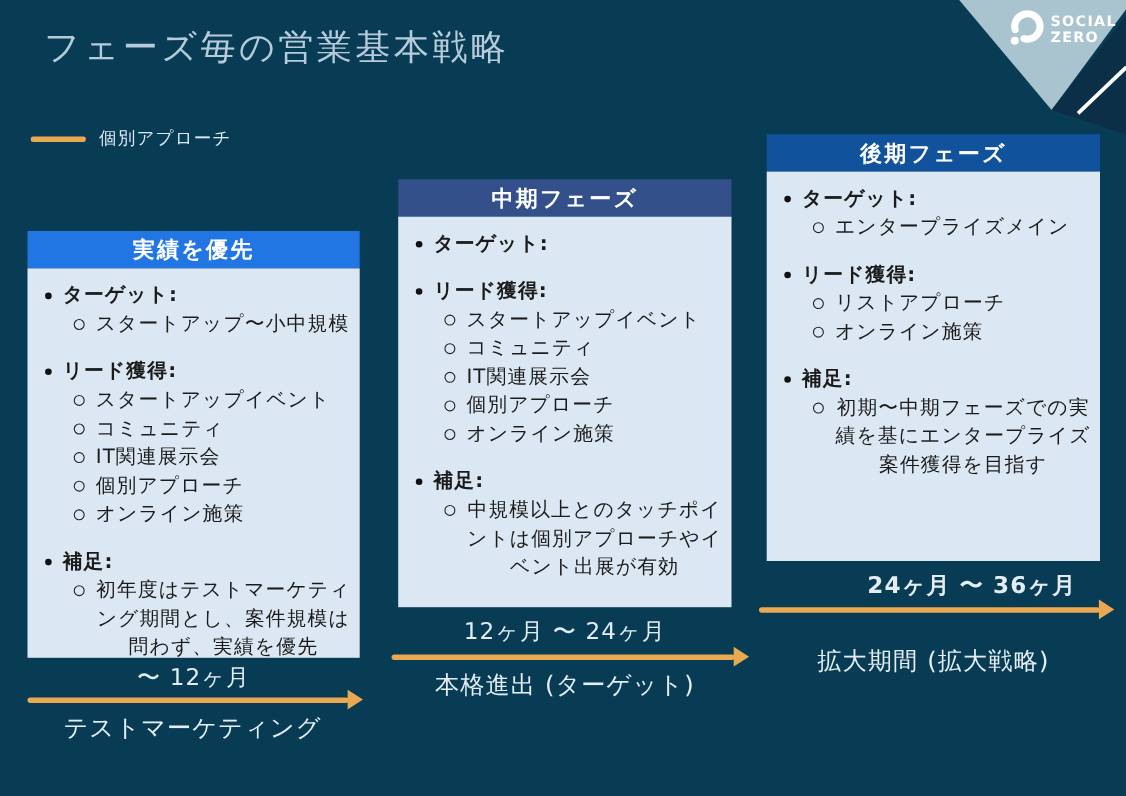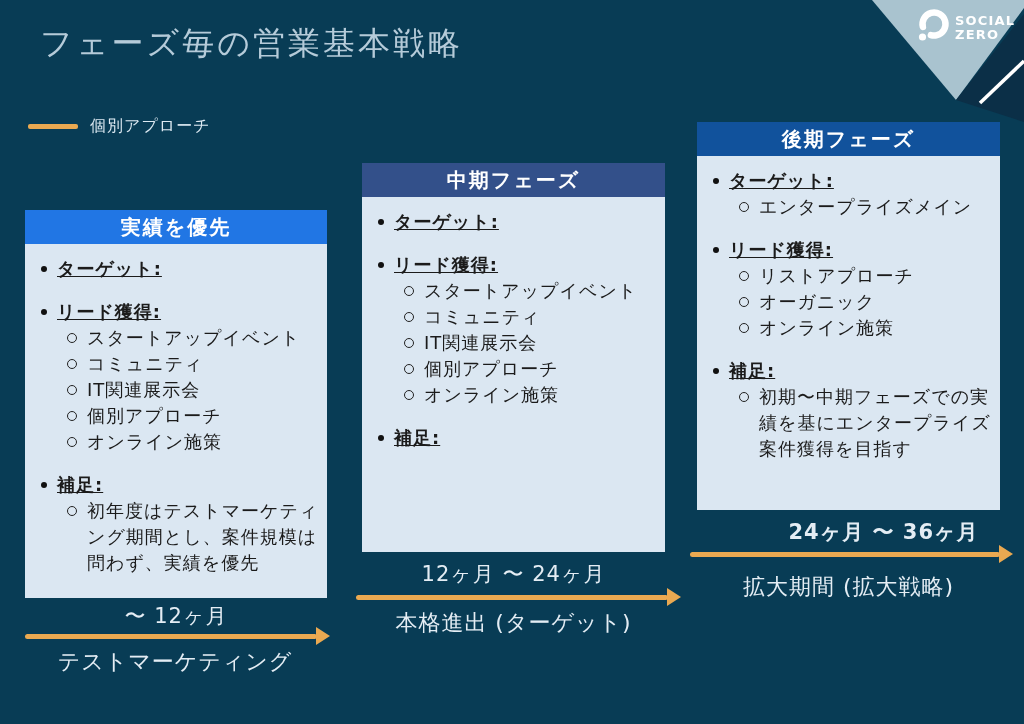--- a/index.html
+++ b/index.html
@@ -14,59 +14,59 @@
     font-size:32px; font-weight:500; letter-spacing:3px; color:#B5CBD9;
   }
   .legend{position:absolute; left:28px; top:116px; display:flex; align-items:center;}
   .legend-line{display:inline-block; width:50px; height:5px; background:#EAA951; border-radius:2px; margin-right:12px;}
   .legend-label{font-size:16px; color:#DCE9F2; letter-spacing:1px;}
   
   .corner{position:absolute; right:0; top:0; z-index:1;}
   .logo{position:absolute; left:916px; top:8px; z-index:2; display:flex; align-items:center;}
   .logo-text{margin-left:5px; margin-top:4px; color:#fff; font-weight:700; font-size:13px; letter-spacing:1.2px; line-height:14px;}
   
-  .card{position:absolute; display:flex; flex-direction:column; z-index:3;}
+  .card{position:absolute; display:flex; flex-direction:column; z-index:3;text-align:center;}
   #card0{left:25px;  top:210px; width:302px; height:388px;}
   #card1{left:362px; top:163px; width:303px; height:389px;}
   #card2{left:697px; top:122px; width:303px; height:388px;}
   .card-header{
     height:34px; flex:none; display:flex; align-items:center; justify-content:center;
     color:#fff; font-weight:700; font-size:20px; letter-spacing:2px;
   }
   #card0 .card-header{background:#2176E4;}
   #card1 .card-header{background:#33508A;}
   #card2 .card-header{background:#11529C;}
   .card-body{
     flex:1; background:#DBE7F2; color:#1B1B1B;
     padding:12px 8px 8px 14px; font-size:18px; overflow:hidden;
   }
   .section{margin-bottom:17px;}
   .sec-head{display:flex;}
   .dot{width:6px; height:6px; background:#111; border-radius:50%; margin:10px 10px 0 2px; flex:none;}
-  .sec-label{font-weight:700; line-height:26px; letter-spacing:1px;text-decoration:underline;}
+  .sec-label{font-weight:700; line-height:26px; letter-spacing:1px;}
   .sub{display:flex; margin-left:28px;}
   .ring{width:8px; height:8px; border:1.6px solid #222; border-radius:50%; margin:8px 10px 0 0; flex:none;}
   .sub-text{line-height:26px; letter-spacing:1px;}
   
   .tl-duration{position:absolute; text-align:center; color:#E4EDF4; font-size:21px; letter-spacing:1px; z-index:3;}
   #duration0{left:25px;  top:602px; width:302px;}
   #duration1{left:362px; top:560px; width:303px;}
   #duration2{left:732px; top:518px; width:303px;font-weight:bold;}
   .tl-arrow{position:absolute; height:5px; background:#EAA951; border-radius:3px; z-index:3;}
   .tl-arrow::after{
     content:""; position:absolute; right:-13px; top:-7px; width:0; height:0;
     border-left:14px solid #EAA951; border-top:9.5px solid transparent; border-bottom:9.5px solid transparent;
   }
   #arrow0{left:25px;  top:634px; width:292px;}
   #arrow1{left:356px; top:595px; width:312px;}
   #arrow2{left:690px; top:552px; width:310px;}
   .tl-label{position:absolute; text-align:center; color:#E4EDF4; font-size:22px; letter-spacing:1px; z-index:3;}
   #label0{left:10px;  top:647px; width:330px;}
   #label1{left:362px; top:608px; width:303px;}
-  #label2{left:697px; top:572px; width:303px;}
+  #label2{left:697px; top:586px; width:303px;}
 </style>
 </head>
 <body>
 
 <div class="slide">
 
   <svg class="corner" width="170" height="140" viewBox="0 0 170 140">
     <polygon points="18,0 176,0 102,100" fill="#A9C3CF"></polygon>
     <polygon points="102,100 170,14 170,122" fill="#0B2F47"></polygon>
     <line x1="126" y1="103" x2="170" y2="61" stroke="#FFFFFF" stroke-width="3.5"></line>
@@ -91,20 +91,24 @@
   </div>
 
   <div class="card" id="card0">
     <div class="card-header">実績を優先</div>
     <div class="card-body">
         <div class="section">
           <div class="sec-head">
             <span class="dot"></span>
             <span class="sec-label">ターゲット:</span>
           </div>
+          <div class="sub">
+            <span class="ring"></span>
+            <span class="sub-text">スタートアップ〜小中規模</span>
+          </div>
         </div>
         <div class="section">
           <div class="sec-head">
             <span class="dot"></span>
             <span class="sec-label">リード獲得:</span>
           </div>
           <div class="sub">
             <span class="ring"></span>
             <span class="sub-text">スタートアップイベント</span>
           </div>
@@ -170,20 +174,24 @@
           <div class="sub">
             <span class="ring"></span>
             <span class="sub-text">オンライン施策</span>
           </div>
         </div>
         <div class="section">
           <div class="sec-head">
             <span class="dot"></span>
             <span class="sec-label">補足:</span>
           </div>
+          <div class="sub">
+            <span class="ring"></span>
+            <span class="sub-text">中規模以上とのタッチポイントは個別アプローチやイベント出展が有効</span>
+          </div>
         </div>
       </div>
   </div>
   <div class="card" id="card2">
     <div class="card-header">後期フェーズ</div>
     <div class="card-body">
         <div class="section">
           <div class="sec-head">
             <span class="dot"></span>
             <span class="sec-label">ターゲット:</span>
@@ -197,24 +205,20 @@
           <div class="sec-head">
             <span class="dot"></span>
             <span class="sec-label">リード獲得:</span>
           </div>
           <div class="sub">
             <span class="ring"></span>
             <span class="sub-text">リストアプローチ</span>
           </div>
           <div class="sub">
             <span class="ring"></span>
-            <span class="sub-text">オーガニック</span>
-          </div>
-          <div class="sub">
-            <span class="ring"></span>
             <span class="sub-text">オンライン施策</span>
           </div>
         </div>
         <div class="section">
           <div class="sec-head">
             <span class="dot"></span>
             <span class="sec-label">補足:</span>
           </div>
           <div class="sub">
             <span class="ring"></span>

